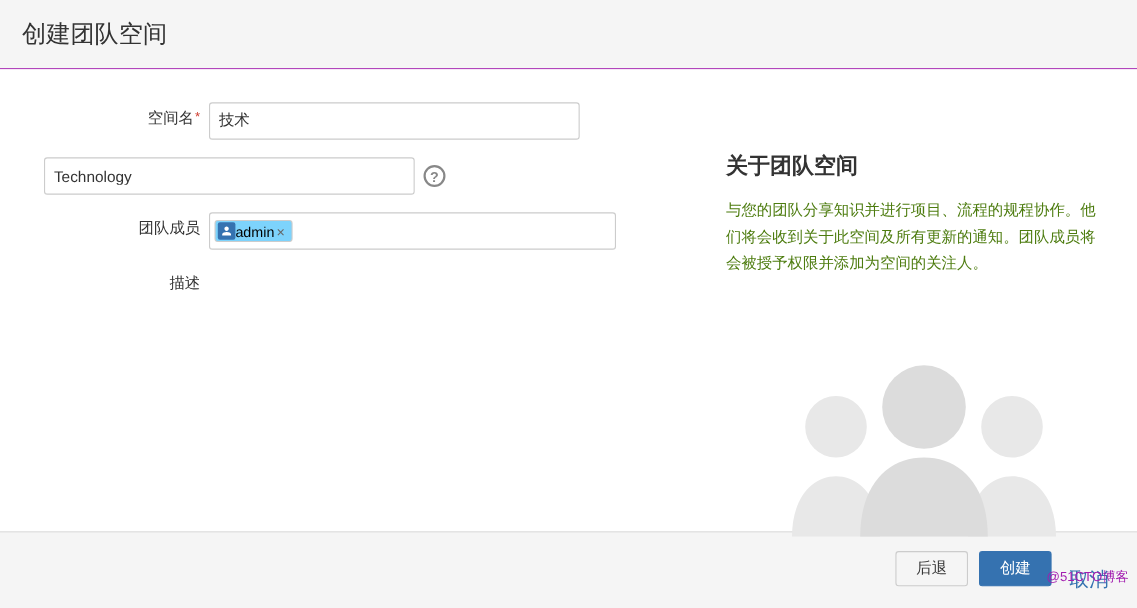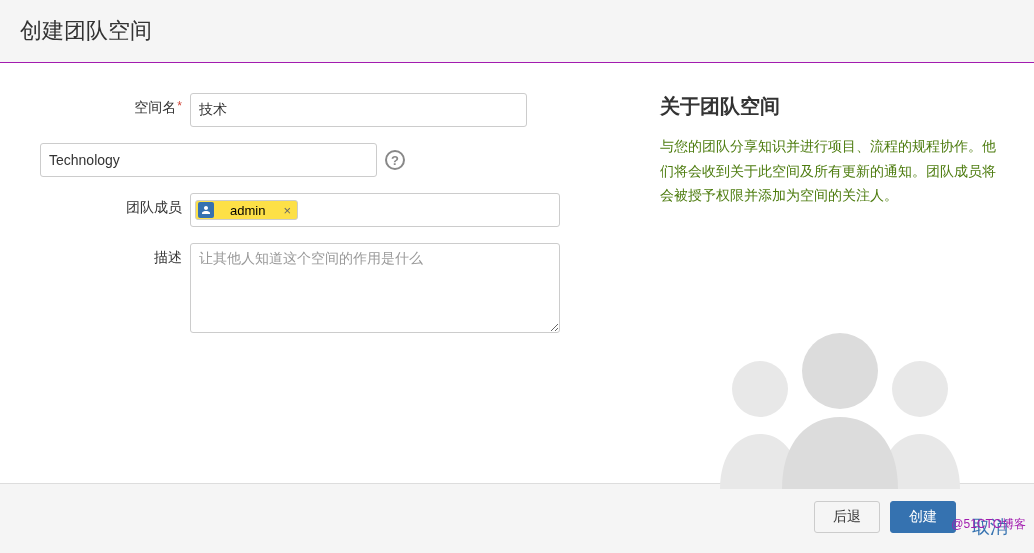--- a/index.html
+++ b/index.html
@@ -80,26 +80,26 @@
       border: 1px solid #ccc;
       border-radius: 3px;
       display: flex;
       align-items: center;
       gap: 4px;
       background: #fff;
     }
     .user-tag {
       display: inline-flex;
       align-items: center;
-      background: #fde047;
+      background: #7dd3fc;
       border: 1px solid #ccc;
       border-radius: 3px;
       padding: 1px 4px 1px 2px;
       font-size: 13px;
-      gap: 16px;
+      gap: 0;
     }
     .avatar {
       width: 16px; height: 16px;
       background: #3572b0;
       border-radius: 2px;
       display: inline-flex;
       align-items: center;
       justify-content: center;
     }
     .avatar svg { width: 12px; height: 12px; fill: #fff; }
@@ -124,20 +124,21 @@
     .info-col {
       flex: 1;
       padding: 0 30px 0 20px;
       position: relative;
     }
     .info-col h2 {
       font-size: 20px;
       font-weight: bold;
       color: #333;
       margin-bottom: 14px;
+      margin-top: 44px;
     }
     .info-col p {
       font-size: 14px;
       color: #4d7c0f;
       line-height: 1.75;
     }
     .team-graphic {
       position: absolute;
       bottom: -10px;
       left: 60px;
@@ -224,23 +225,20 @@
             </span>
             <span>admin</span>
             <span class="tag-remove">×</span>
           </span>
         </div>
       </div>
     </div>
 
     <div class="form-row">
       <div class="form-label">描述</div>
-      <div class="form-field">
-        <textarea class="textarea" placeholder="让其他人知道这个空间的作用是什么" style=""></textarea>
-      </div>
     </div>
 
   </div>
 
   <div class="info-col">
     <h2>关于团队空间</h2>
     <p>与您的团队分享知识并进行项目、流程的规程协作。他们将会收到关于此空间及所有更新的通知。团队成员将会被授予权限并添加为空间的关注人。</p>
     <div class="team-graphic">
       <svg width="280" height="180" viewBox="0 0 280 180">
         <g fill="#e8e8e8">

